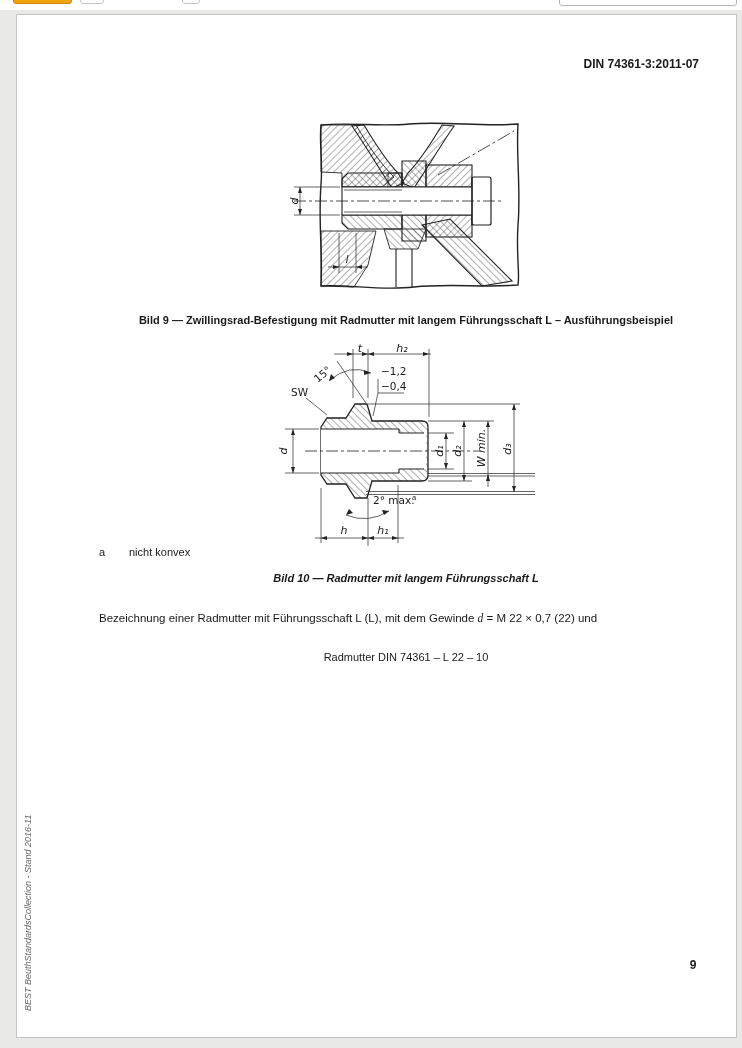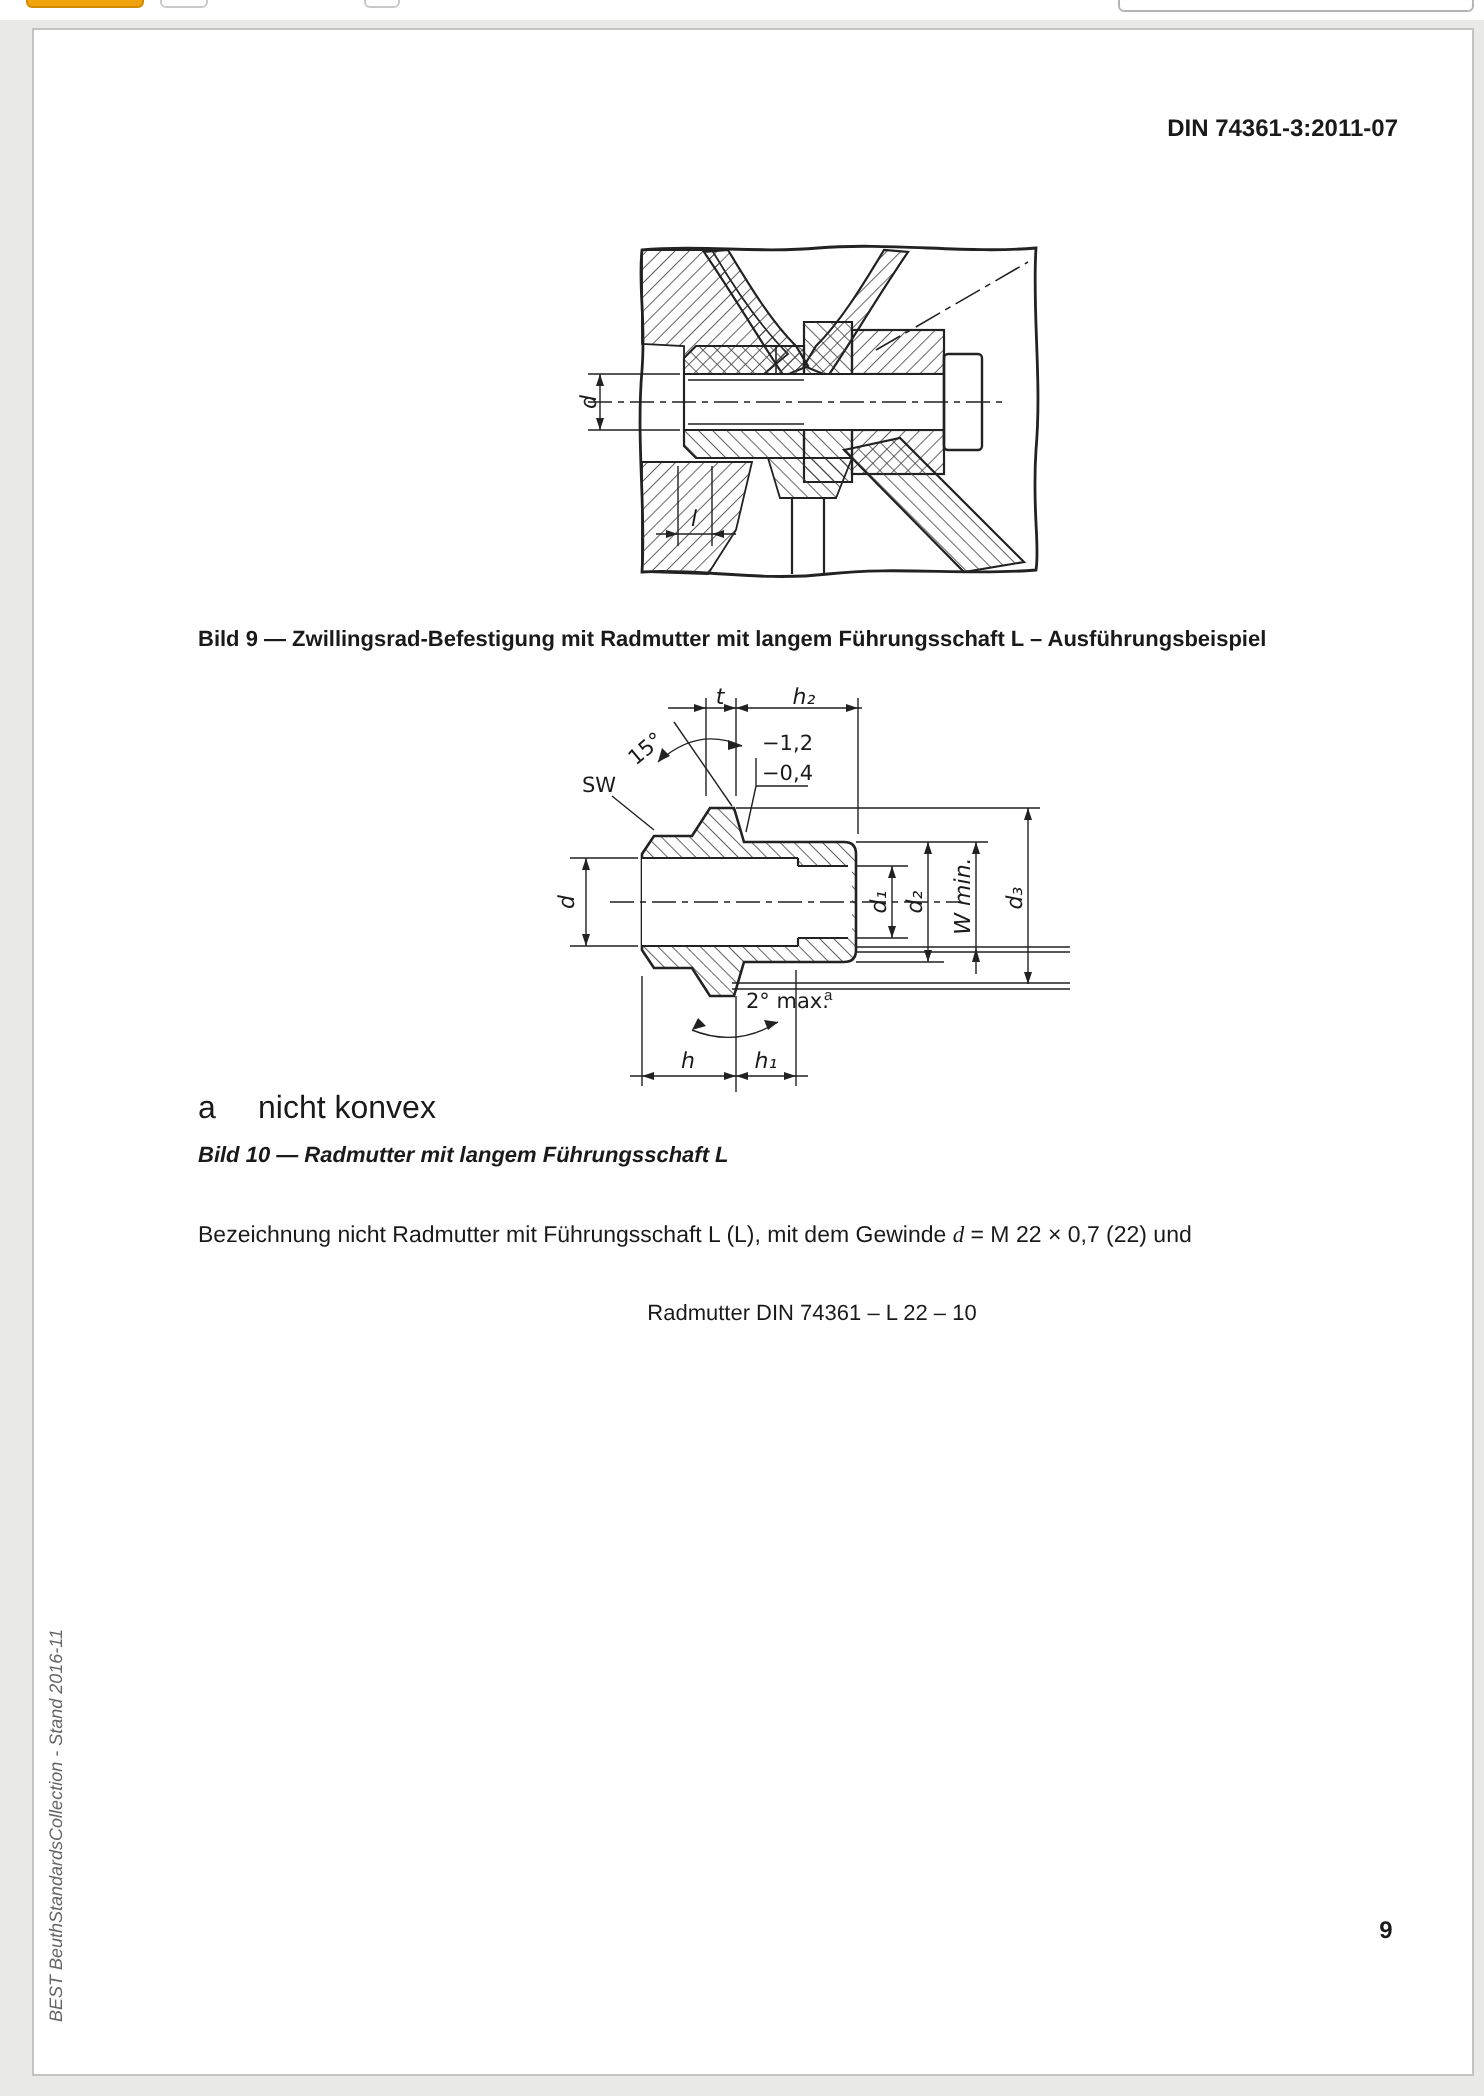--- a/index.html
+++ b/index.html
@@ -10,25 +10,25 @@
   .tb-btn{position:absolute;top:-9px;height:13px;border-radius:3px;box-sizing:border-box;}
   #tb-orange{left:13px;width:59px;background:#f2a20c;border:1px solid #d08c00;}
   #tb-a{left:80px;width:24px;background:#fdfdfd;border:1px solid #c8c8c8;}
   #tb-b{left:182px;width:18px;background:#fdfdfd;border:1px solid #c8c8c8;}
   #tb-input{position:absolute;left:559px;top:-5px;width:178px;height:11px;background:#ffffff;
     border:1px solid #b5b5b5;border-radius:3px;box-sizing:border-box;font-size:8px;padding:0 3px;}
   
   #page{position:absolute;left:16px;top:14px;width:721px;height:1024px;background:#ffffff;
     border:1px solid #c3c3c3;box-sizing:border-box;color:#1a1a1a;}
   .hdr{position:absolute;right:37px;top:42px;font-size:12px;font-weight:bold;}
-  .caption{position:absolute;left:82px;width:614px;font-size:11px;font-weight:bold;}
+  .caption{position:absolute;left:82px;width:614px;text-align:center;font-size:11px;font-weight:bold;}
   .bodytext{position:absolute;left:82px;width:620px;font-size:11.5px;line-height:15px;}
   .bodytext .line{white-space:nowrap;}
   .mathd{font-family:"Liberation Serif",serif;font-style:italic;}
-  .footnote{position:absolute;left:82px;top:531px;font-size:16px;}
+  .footnote{position:absolute;left:82px;top:531px;font-size:11px;}
   .footnote .fm{display:inline-block;width:30px;}
   .designation{position:absolute;left:82px;top:636px;width:614px;text-align:center;
     font-size:11px;font-weight:normal;}
   .pagenum{position:absolute;left:668px;top:943px;width:16px;text-align:center;
     font-size:12px;font-weight:bold;}
   .vtext{position:absolute;left:6px;top:996px;transform:rotate(-90deg);transform-origin:0 0;
     font-size:9px;font-style:italic;color:#666;white-space:nowrap;}
   svg{position:absolute;}
   svg text{fill:#1a1a1a;}
   .dimtxt{font-size:11px;font-style:italic;font-family:"DejaVu Sans",sans-serif;}
@@ -217,21 +217,21 @@
       </g>
     </svg>
 
     <div class="footnote">
       <span class="fm">a</span><span>nicht konvex</span>
     </div>
 
     <div class="caption" style="top:557px;font-style:italic;">Bild 10 — Radmutter mit langem Führungsschaft L</div>
 
     <div class="bodytext" style="top:596px;">
-      <div class="line"><span>Bezeichnung nicht Radmutter mit Führungsschaft L (L), mit dem Gewinde </span><span class="mathd">d</span><span> = M 22 × 0,7 (22) und</span></div>
+      <div class="line"><span>Bezeichnung einer Radmutter mit Führungsschaft L (L), mit dem Gewinde </span><span class="mathd">d</span><span> = M 22 × 0,7 (22) und</span></div>
     </div>
 
     <div class="designation">Radmutter DIN 74361 – L 22 – 10</div>
 
     <div class="vtext">BEST BeuthStandardsCollection - Stand 2016-11</div>
 
     <div class="pagenum">9</div>
   </div>
 </div>
 

